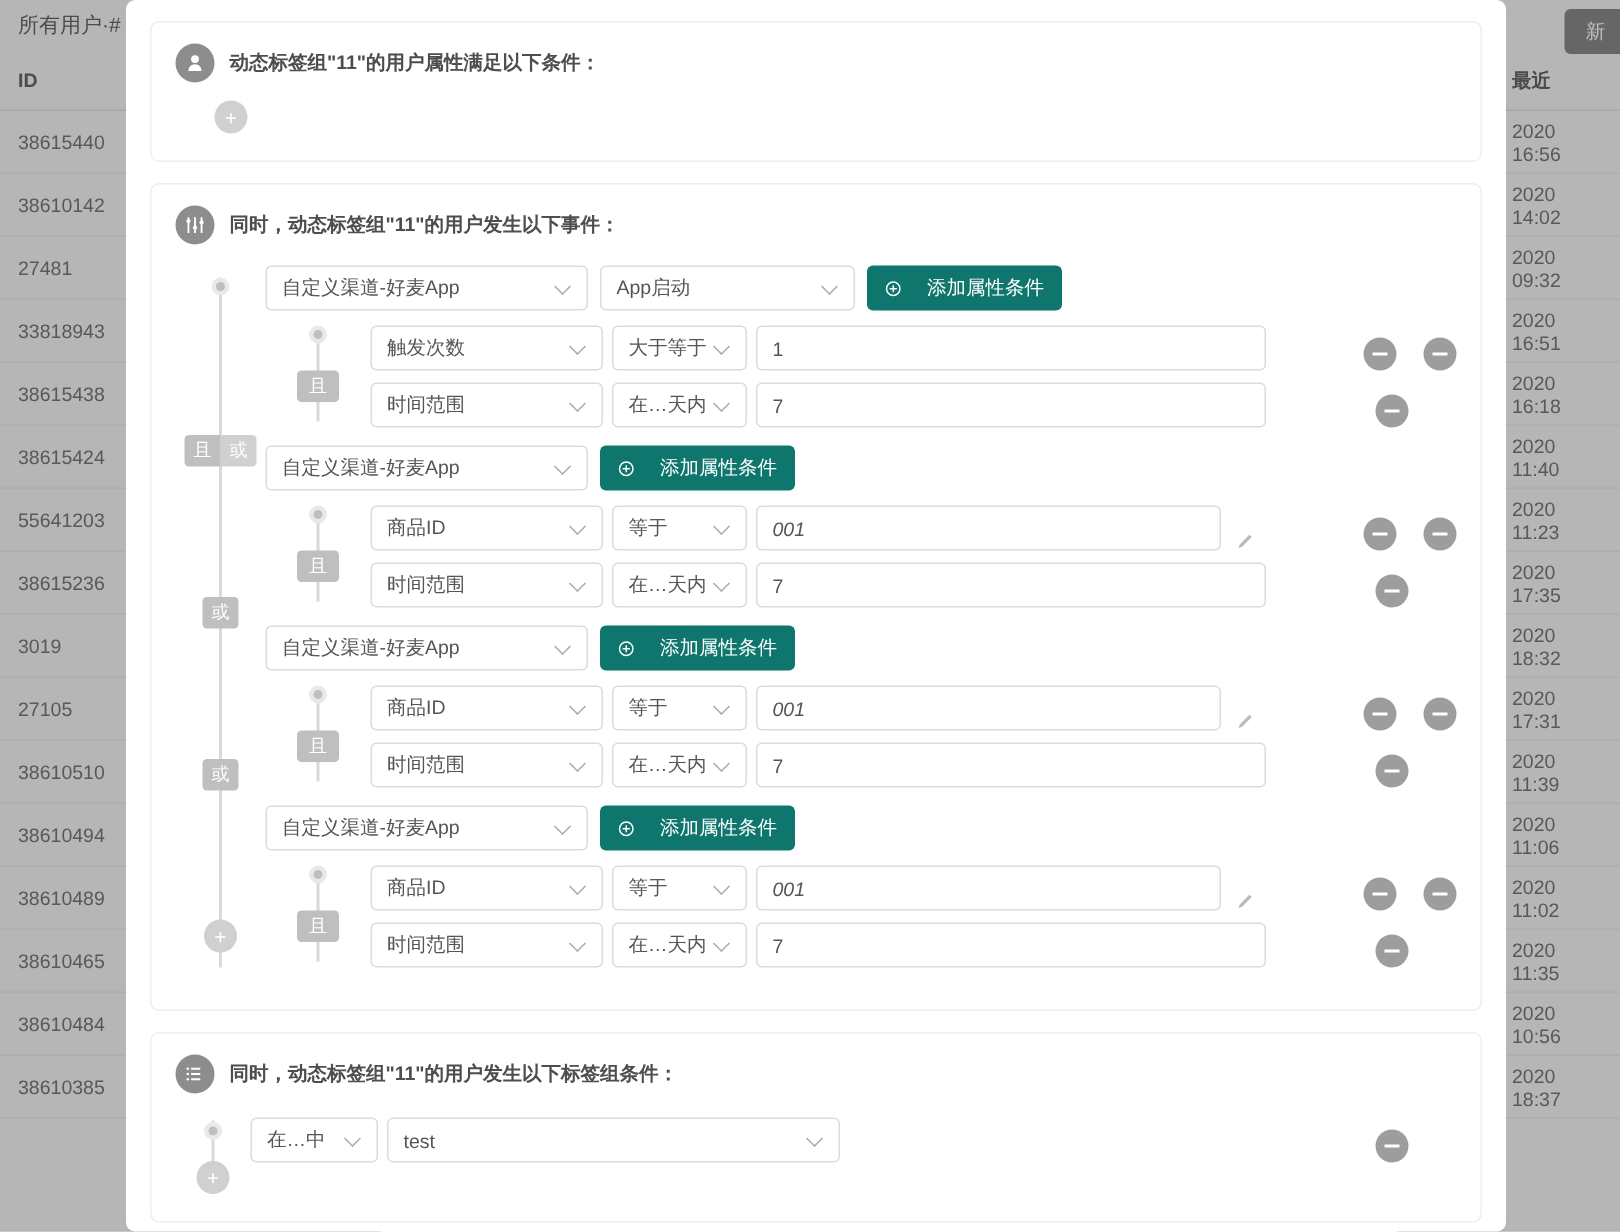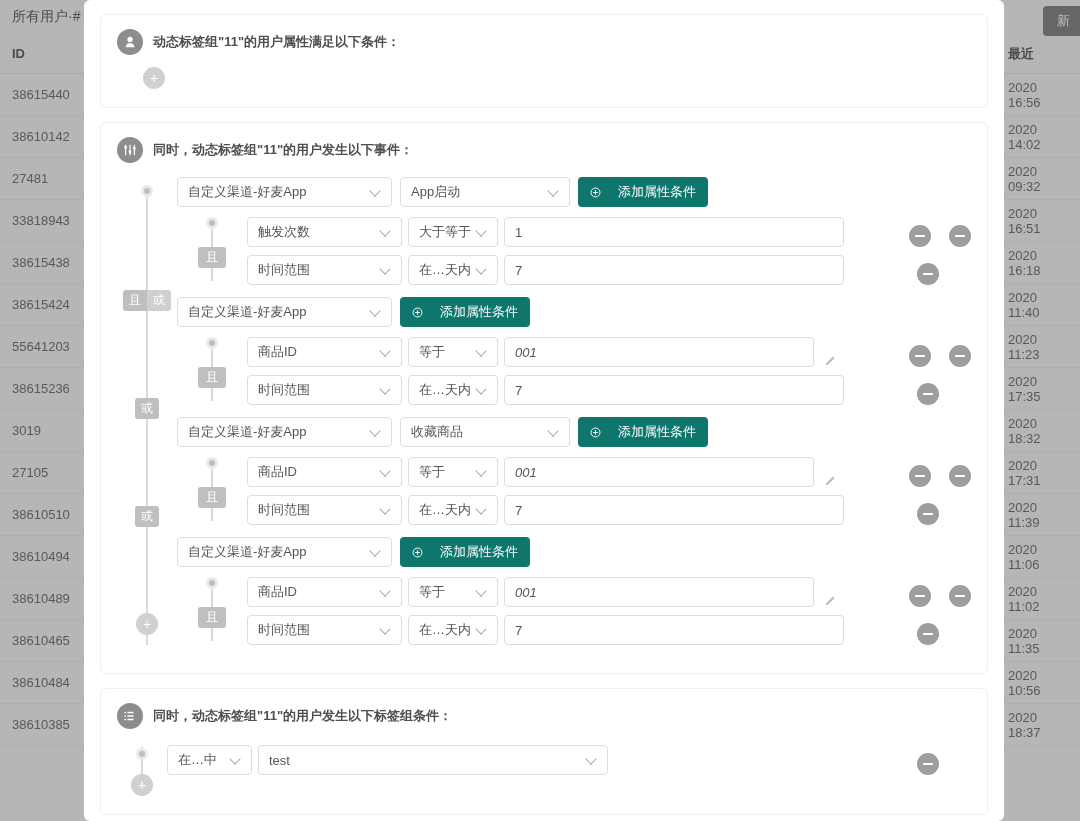--- a/index.html
+++ b/index.html
@@ -50,21 +50,21 @@
   .sub-rail .sline { position:absolute; top:8px; bottom:8px; left:50%; width:2px; background:#d9d9d9; transform:translateX(-50%); }
   .sub-rail .snode { width:12px; height:12px; border-radius:50%; background:#bfbfbf; border:3px solid #e9e9e9; z-index:1; }
   .sub-rail .sbadge { background:#bfbfbf; color:#fff; padding:2px 8px; font-size:12px; border-radius:3px; z-index:1; }
   .sub-col { flex:1; }
   .sub-row { display:flex; align-items:flex-end; gap:6px; height:34px; margin-bottom:4px; }
 
   .sel { height: 30px; border: 1px solid #dcdcdc; border-radius: 4px; background: #fff; display: flex; align-items: center; padding: 0 10px; font-size: 13px; color: #555; position: relative; cursor: pointer; }
   .sel::after { content: ""; width: 7px; height: 7px; border-right: 1.5px solid #aaa; border-bottom: 1.5px solid #aaa; transform: rotate(45deg); position: absolute; right: 12px; top: 9px; }
   .sel.chan { width: 215px; } .sel.ev { width: 170px; }
   .sel.attr { width: 155px; } .sel.op { width: 90px; }
-  .sel.tag-mode { width: 85px; } .sel.tag-name { width: 350px; }
+  .sel.tag-mode { width: 85px; } .sel.tag-name { width: 302px; }
 
   .txt { height: 30px; border: 1px solid #dcdcdc; border-radius: 4px; background: #fff; padding: 0 10px; font-size: 13px; color: #555; }
   .txt.val { width: 340px; }
   .txt.edit { width: 310px; font-style: italic; }
 
   .btn-add { height: 30px; background: #0f766e; color: #fff; border: none; border-radius: 4px; padding: 0 12px; font-size: 13px; display:flex; align-items:center; gap:17px; cursor:pointer; }
   .btn-add svg { width:11px; height:11px; fill:#fff; }
 
   .minus { width:22px; height:22px; border-radius:50%; background:#9d9d9d; display:flex; align-items:center; justify-content:center; cursor:pointer; flex-shrink:0; }
   .minus::before { content:""; width:10px; height:2px; background:#fff; }
@@ -298,21 +298,20 @@
                   <div class="rgap"></div>
                   <div class="minus"></div>
                   <div class="spacer-right"></div>
                 </div>
               </div>
             </div>
           </div>
           <div class="ev-group">
             <div class="ev-row1">
               <div class="sel chan">自定义渠道-好麦App</div>
-              <div class="sel ev">收藏商品</div>
               <button class="btn-add">
                 <svg viewBox="0 0 16 16">
                   <circle cx="8" cy="8" r="6.5" fill="none" stroke="#fff" stroke-width="1.4"></circle>
                   <path d="M8 4.5v7M4.5 8h7" stroke="#fff" stroke-width="1.4"></path>
                 </svg>
                 <span>添加属性条件</span>
               </button>
             </div>
             <div class="ev-subs">
               <div class="sub-rail">

